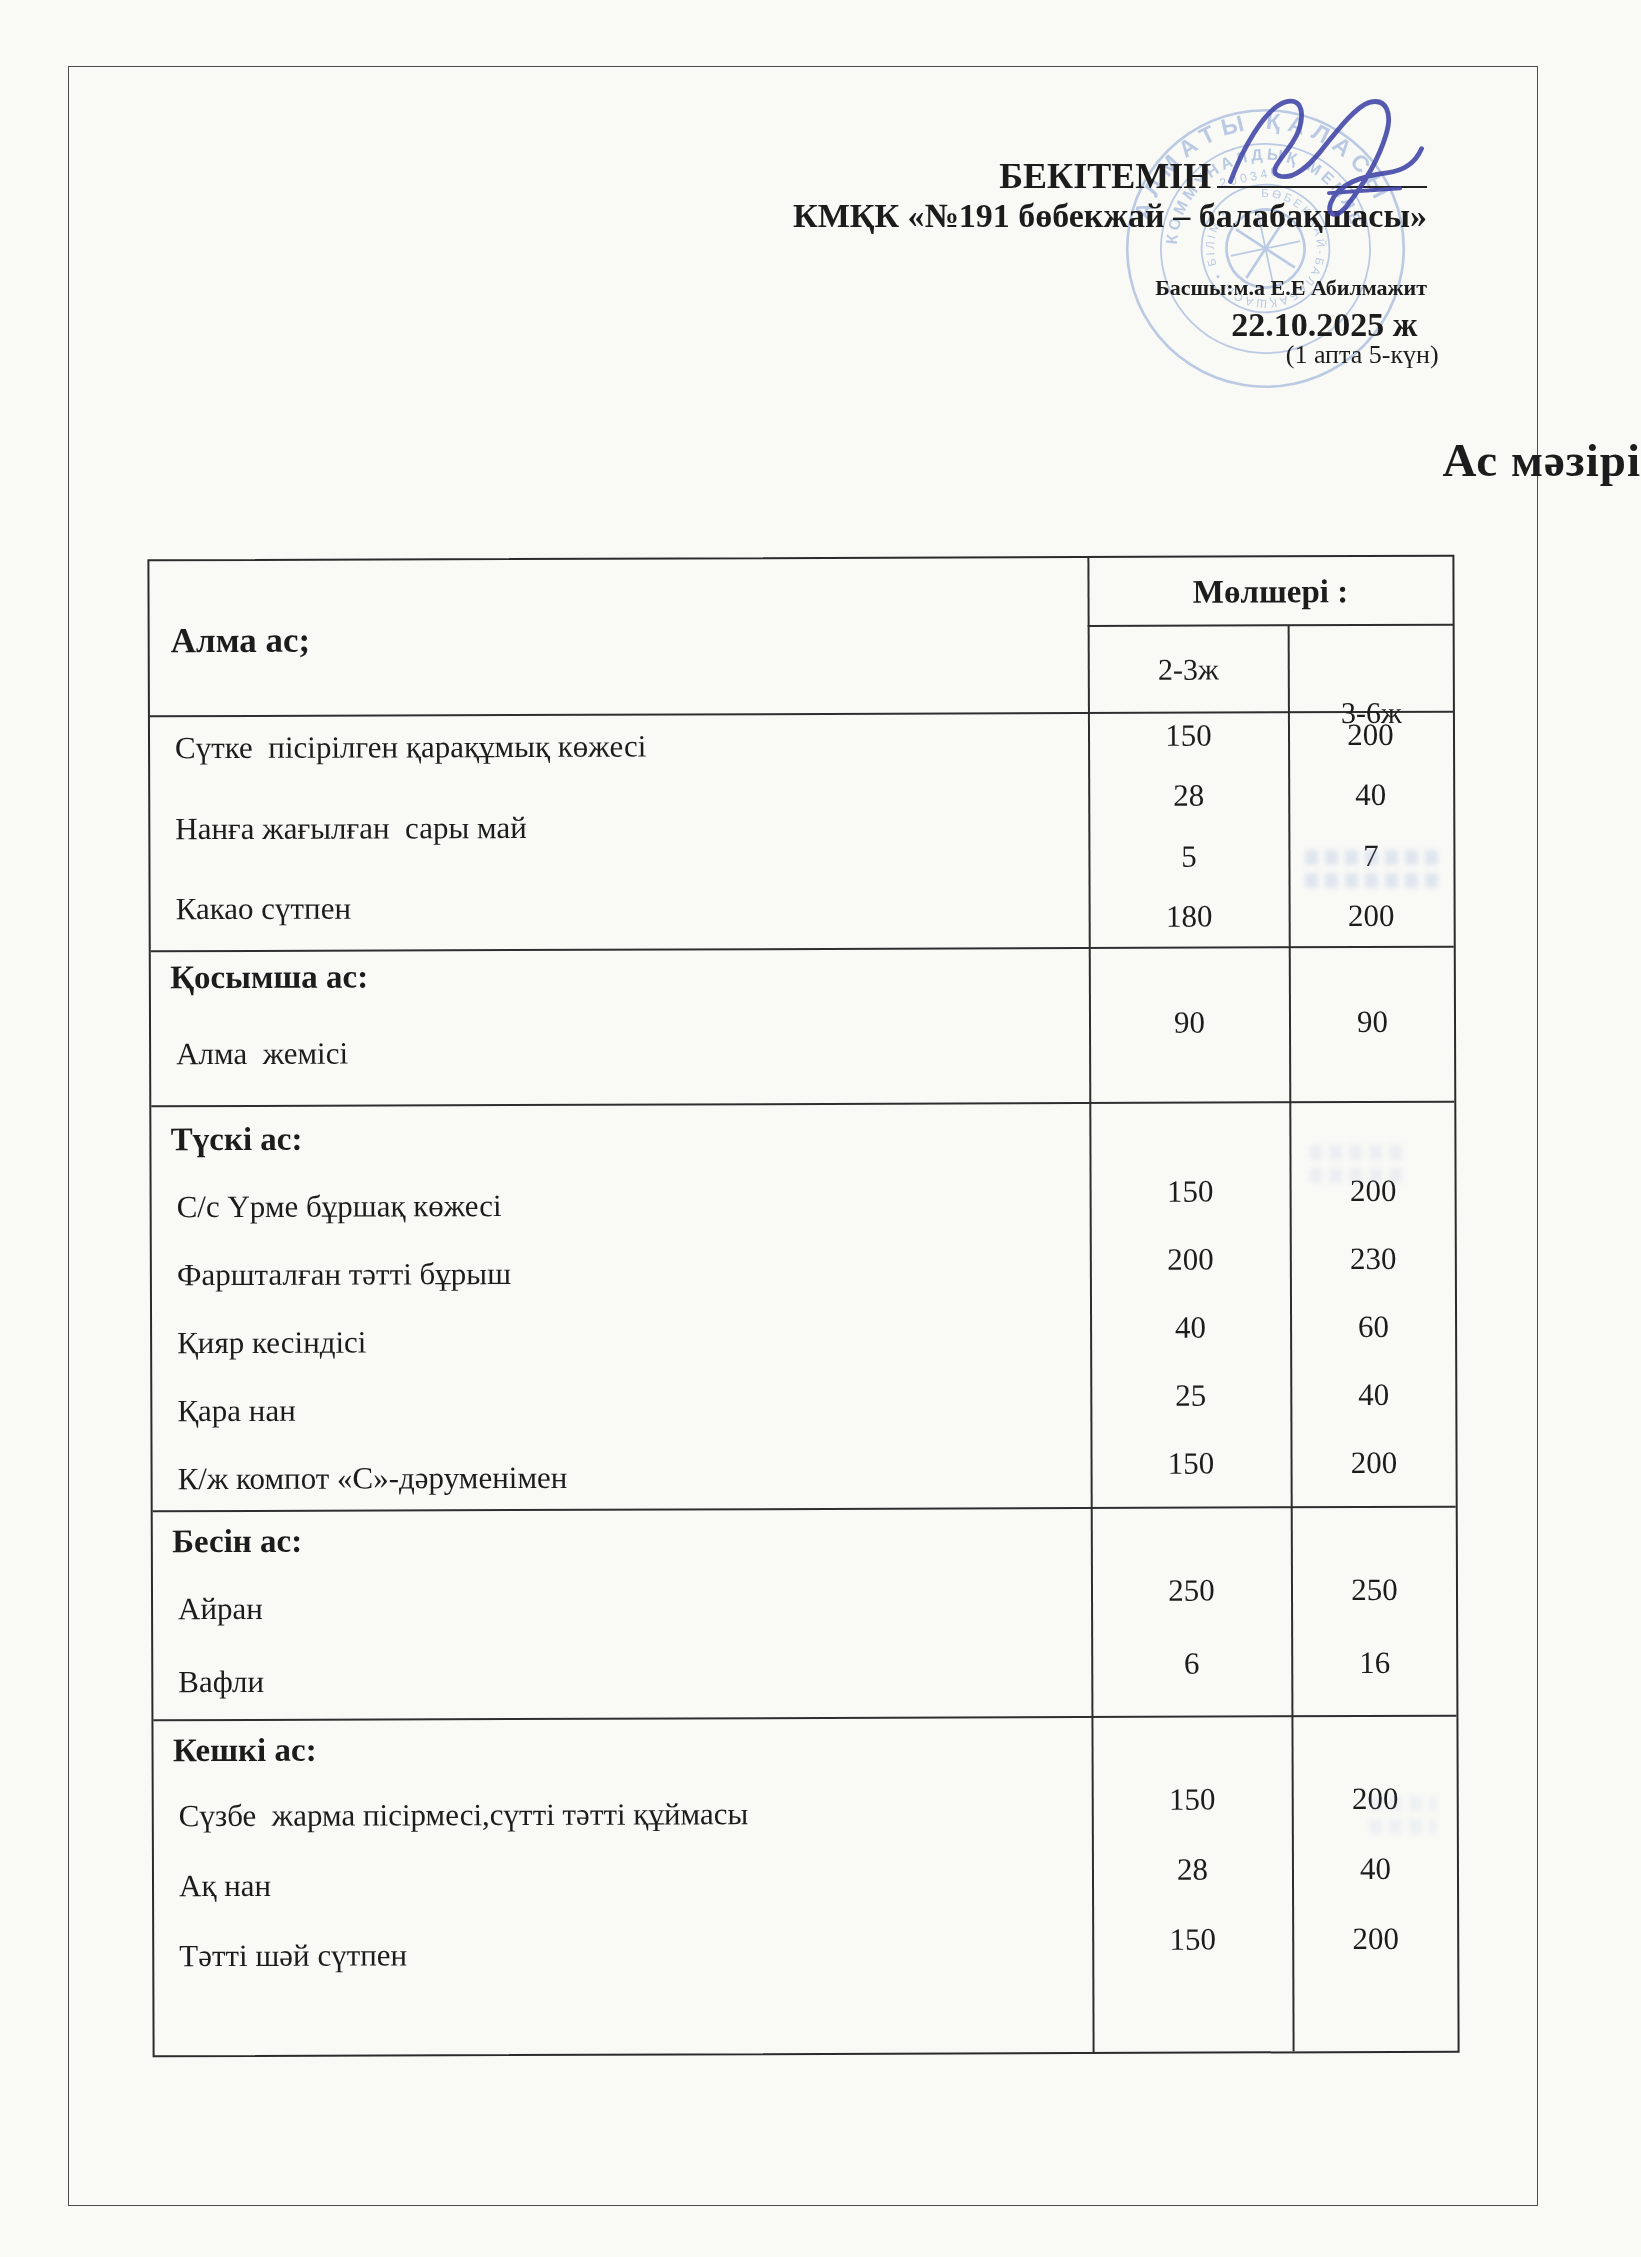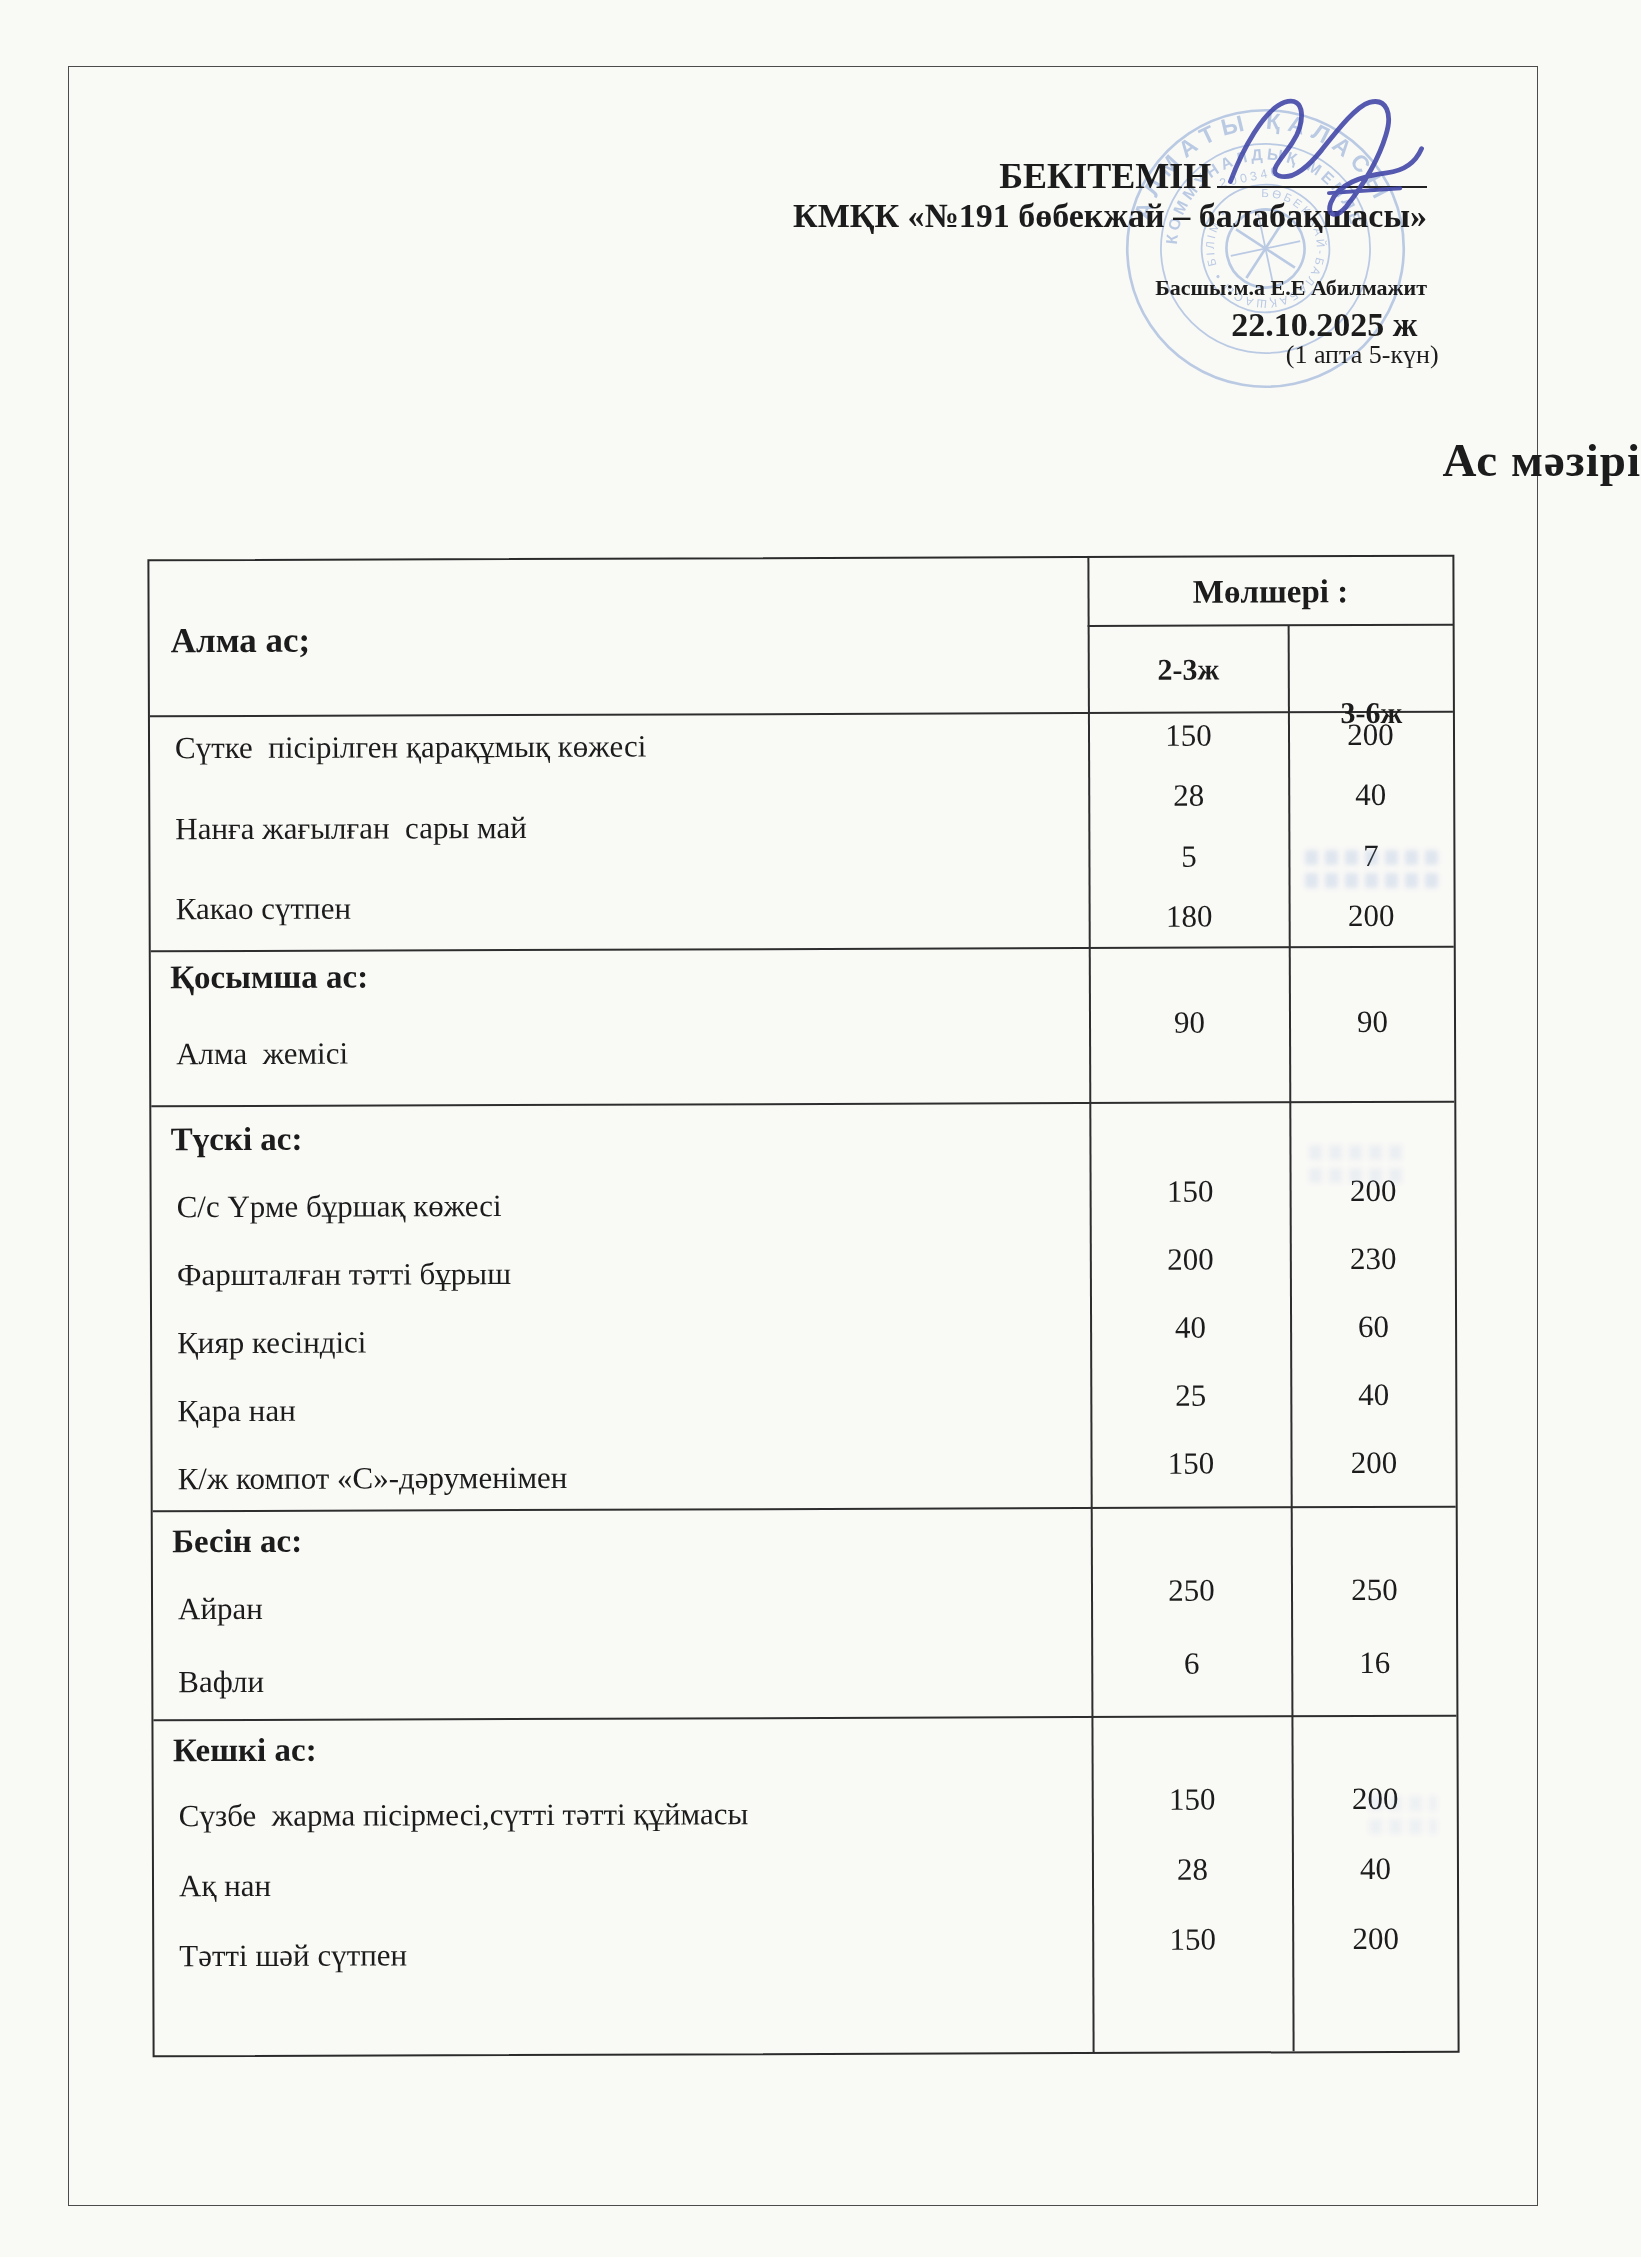--- a/index.html
+++ b/index.html
@@ -32,21 +32,21 @@
   .tbl{position:absolute;left:150px;top:557px;width:1303px;height:1494px;border:2.9px solid #2b2b2b;transform:rotate(-0.2deg);background:transparent;}
   .vline,.hline{position:absolute;background:#2e2e2e;}
   .vline{width:1.9px;}
   .hline{height:1.9px;left:0;width:1303px;}
   .v1{left:938px;top:0;height:1494px;}
   .v2{left:1138px;top:68px;height:1426px;}
   .mline{position:absolute;left:938px;top:67px;width:366px;height:1.9px;background:#2e2e2e;}
 
   .corner-label{position:absolute;left:21px;top:60px;font-size:35px;font-weight:bold;}
   .m-cell{position:absolute;left:939px;top:0;width:364px;height:68px;display:flex;align-items:center;justify-content:center;font-size:33px;font-weight:bold;}
-  .age{position:absolute;top:68px;height:87px;display:flex;align-items:center;justify-content:center;font-size:30px;font-weight:bold;}
+  .age{position:absolute;top:68px;height:87px;display:flex;align-items:center;justify-content:center;font-size:30px;font-weight:normal;}
   .age1{left:939px;width:199px;}
   .age2{left:1140px;width:163px;margin-top:44px;}
 
   .sec{position:absolute;left:0;width:1303px;display:grid;grid-template-columns:938px 201px 165px;}
   .sec-h{grid-column:1/4;display:flex;align-items:center;padding-left:19.3px;font-size:33px;font-weight:bold;}
   .lab{display:flex;align-items:center;padding-left:25px;font-size:31px;white-space:pre-wrap;}
   .vcell{display:flex;justify-content:center;align-items:flex-start;padding-top:3.9px;font-size:31px;}
 
   
   .sec0{top:154px;height:235px;position:absolute;}

